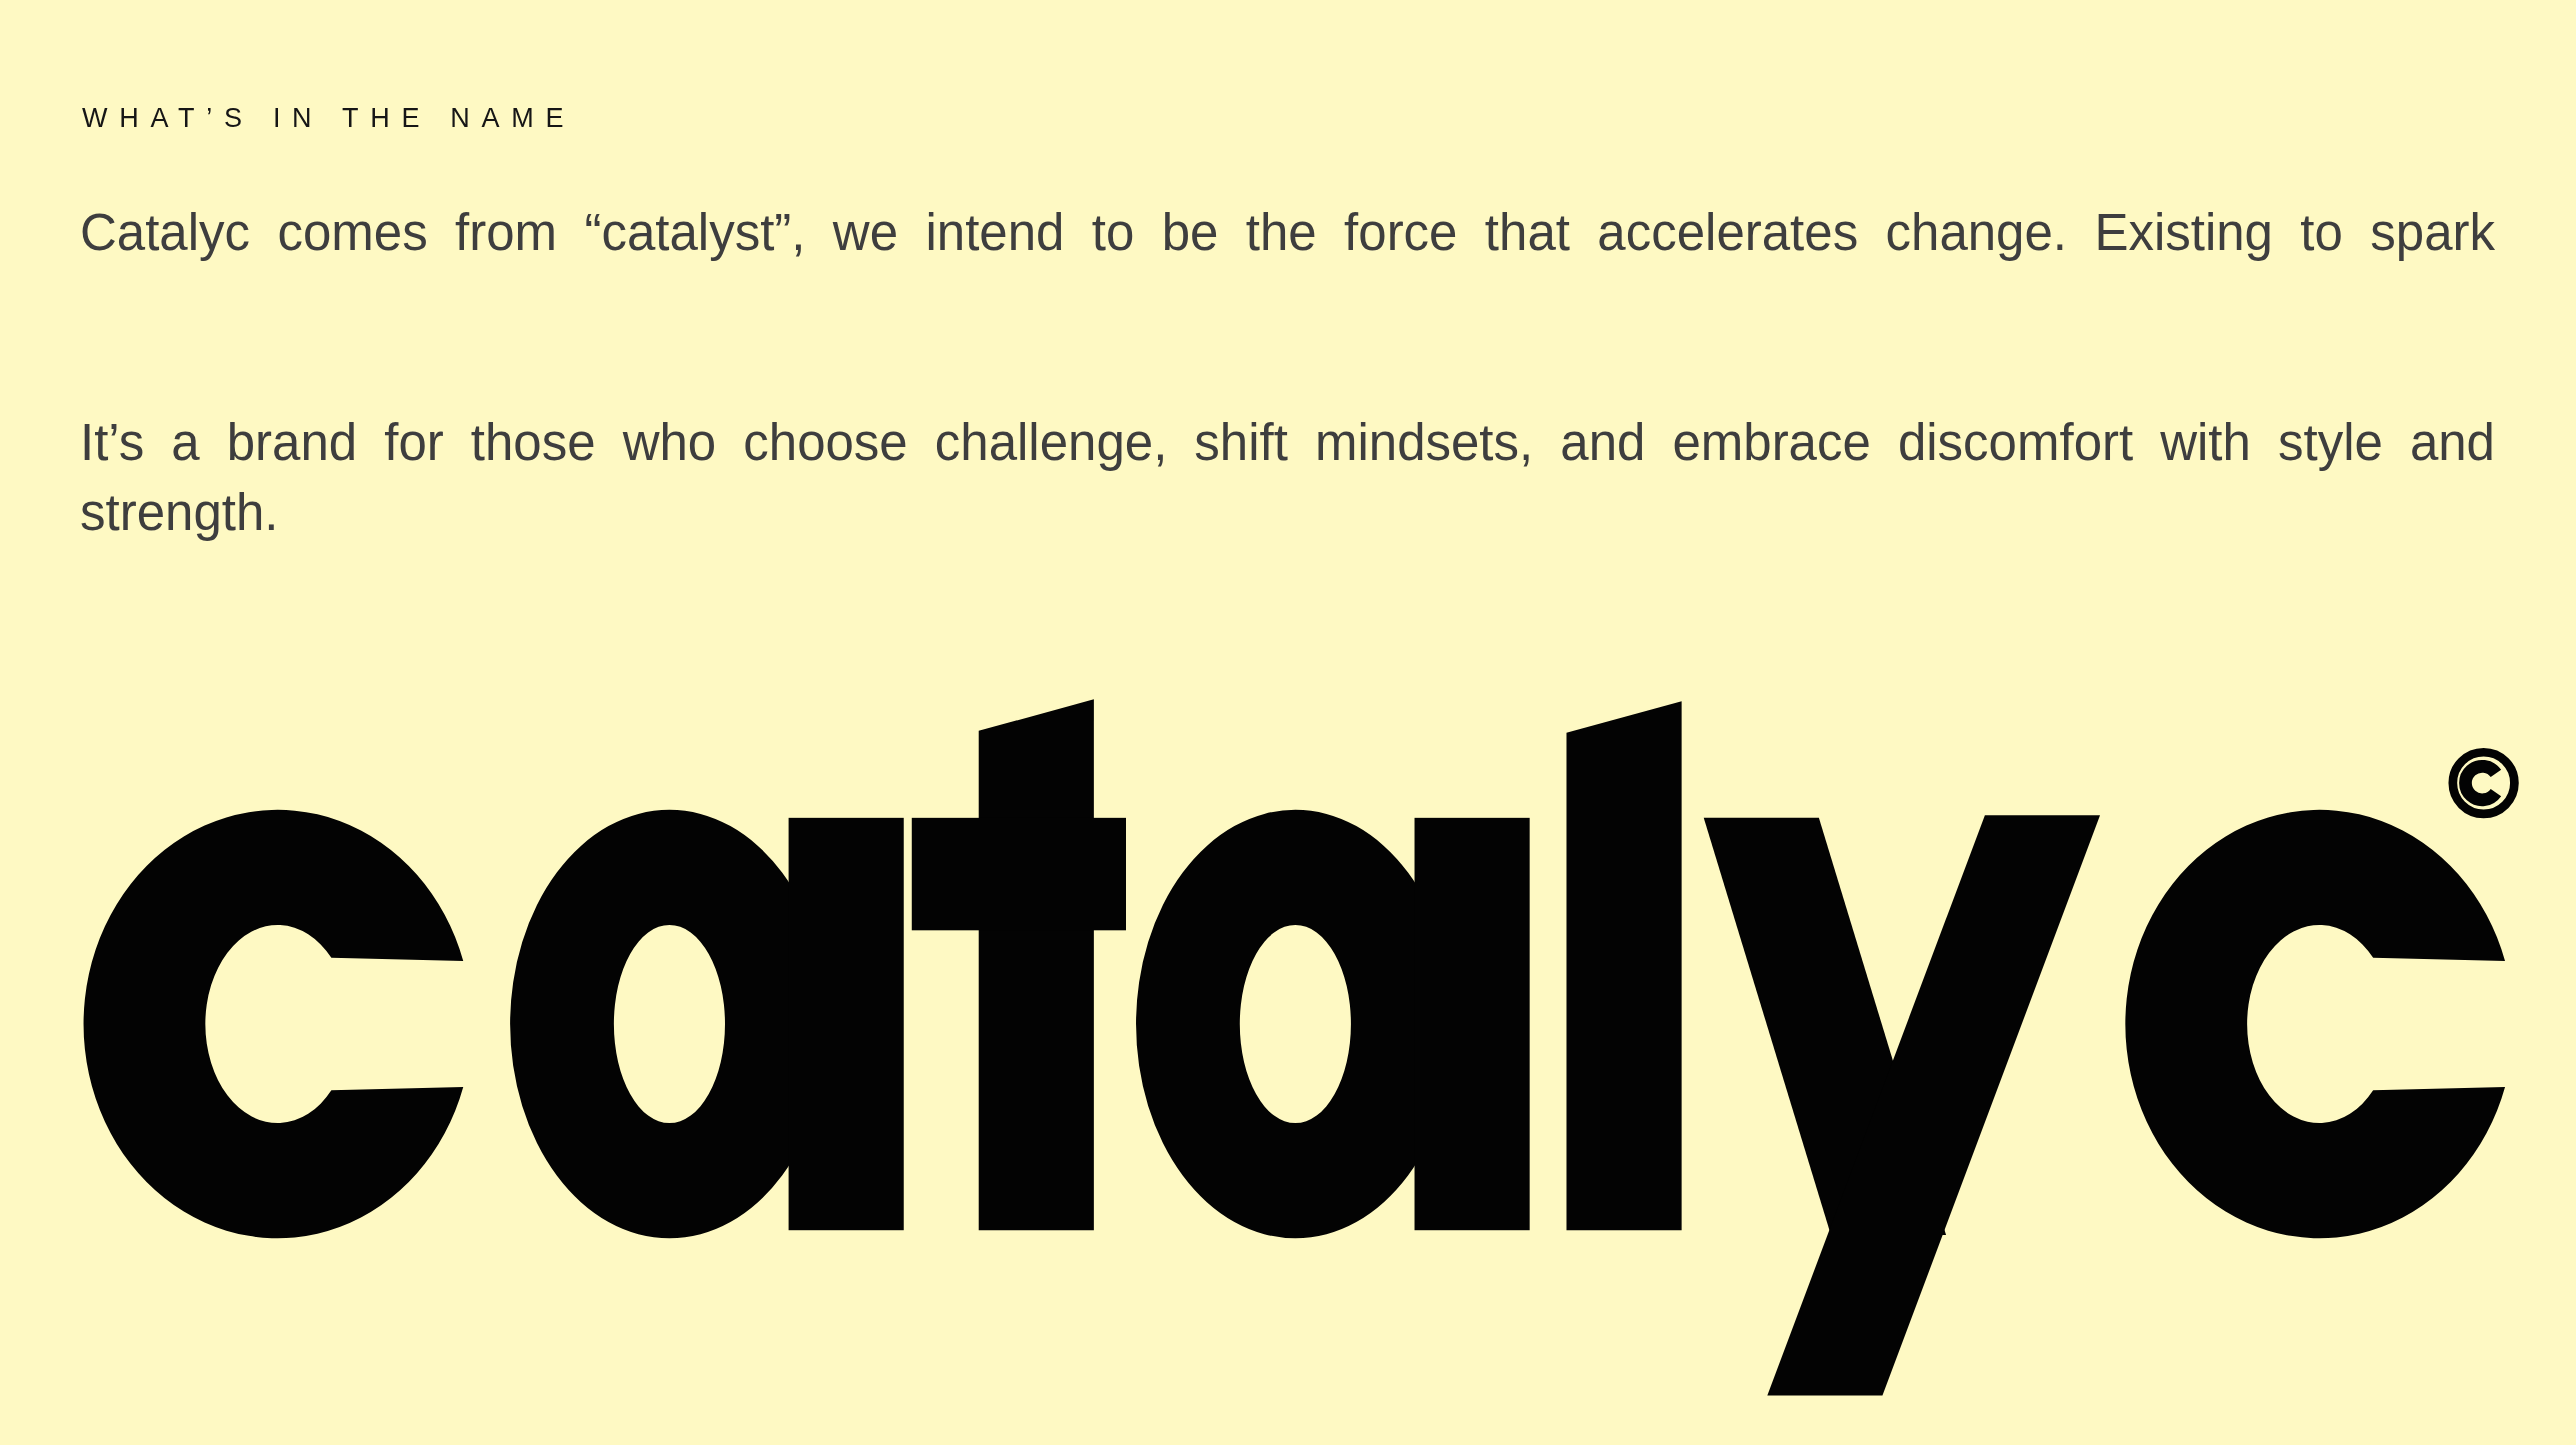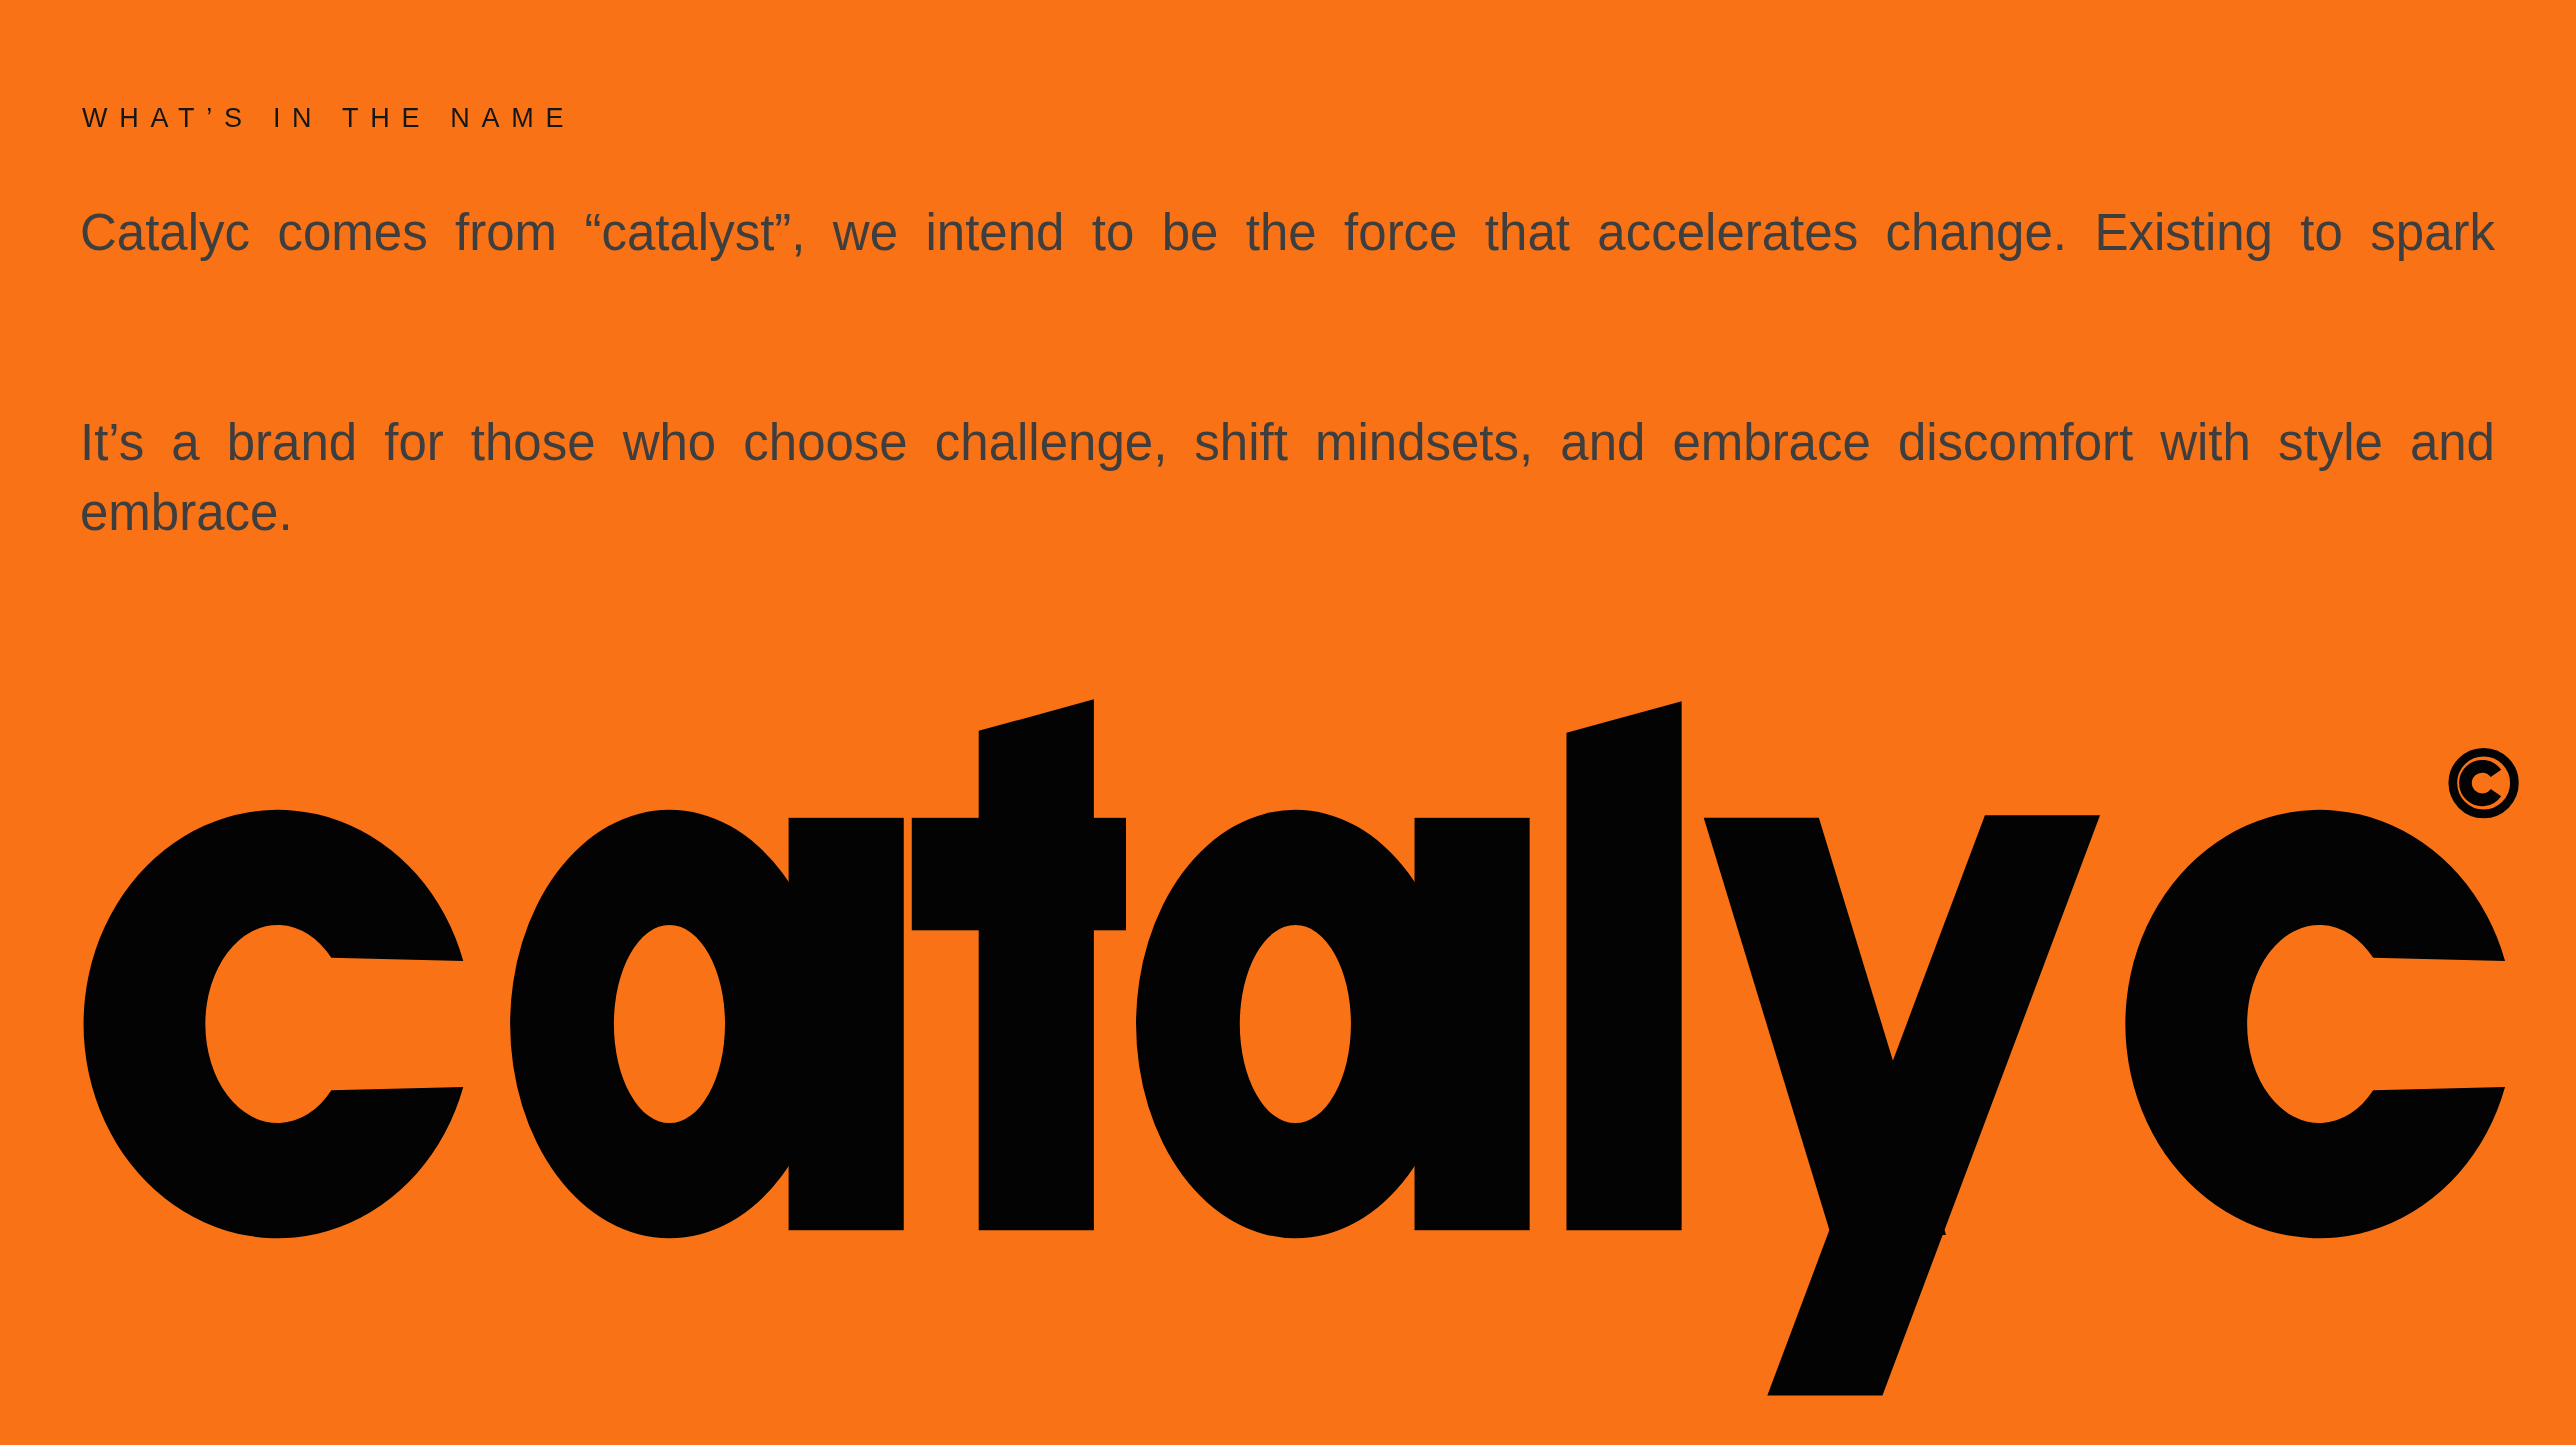--- a/index.html
+++ b/index.html
@@ -1,18 +1,18 @@
 <!DOCTYPE html>
 <html style="font-size:10.7px"><head>
 <meta charset="utf-8">
 <style>
   html, body { margin: 0; padding: 0; background: #ffffff; }
   body { width: 2576px; height: 1446px; overflow: hidden;
          font-family: "Liberation Sans", sans-serif; }
-  .page { position: relative; width: 2576px; height: 1446px; background: #f97316; }
+  .page { position: relative; width: 2576px; height: 1446px; background: #fef9c3; }
 
   .eyebrow {
     position: absolute; left: 82px; top: 104px;
     font-size: 27px; line-height: 28px; font-weight: 500;
     letter-spacing: 11.7px; color: #161616; white-space: nowrap;
   }
 
   .para {
     position: absolute; left: 80px; width: 2415px;
     font-size: 51px; line-height: 70px; color: #3e3e3e;
@@ -33,21 +33,21 @@
 <div class="page">
 
   <div class="eyebrow">WHAT’S IN THE NAME</div>
 
   <div class="para" id="p1">
     <div class="line-justified">Catalyc comes from “catalyst”, we intend to be the force that accelerates change. Existing to spark</div>
   </div>
 
   <div class="para" id="p2">
     <div class="line-justified">It’s a brand for those who choose challenge, shift mindsets, and embrace discomfort with style and</div>
-    <div class="line-last">embrace.</div>
+    <div class="line-last">strength.</div>
   </div>
 
   <svg class="wordmark-svg" viewBox="0 0 3848 1160" role="img" aria-label="catalyc wordmark with copyright symbol">
 
     <path d="M 692 436 A 290 320 0 1 0 692 624 L 495 629 A 108 148 0 1 1 495 431 Z"></path>
 
     <path fill-rule="evenodd" d="M 762 530 A 238 320 0 1 0 1238 530 A 238 320 0 1 0 762 530 Z
              M 917 530 A 83 148 0 1 0 1083 530 A 83 148 0 1 0 917 530 Z"></path>
     <rect x="1178" y="222" width="172" height="616"></rect>
 

